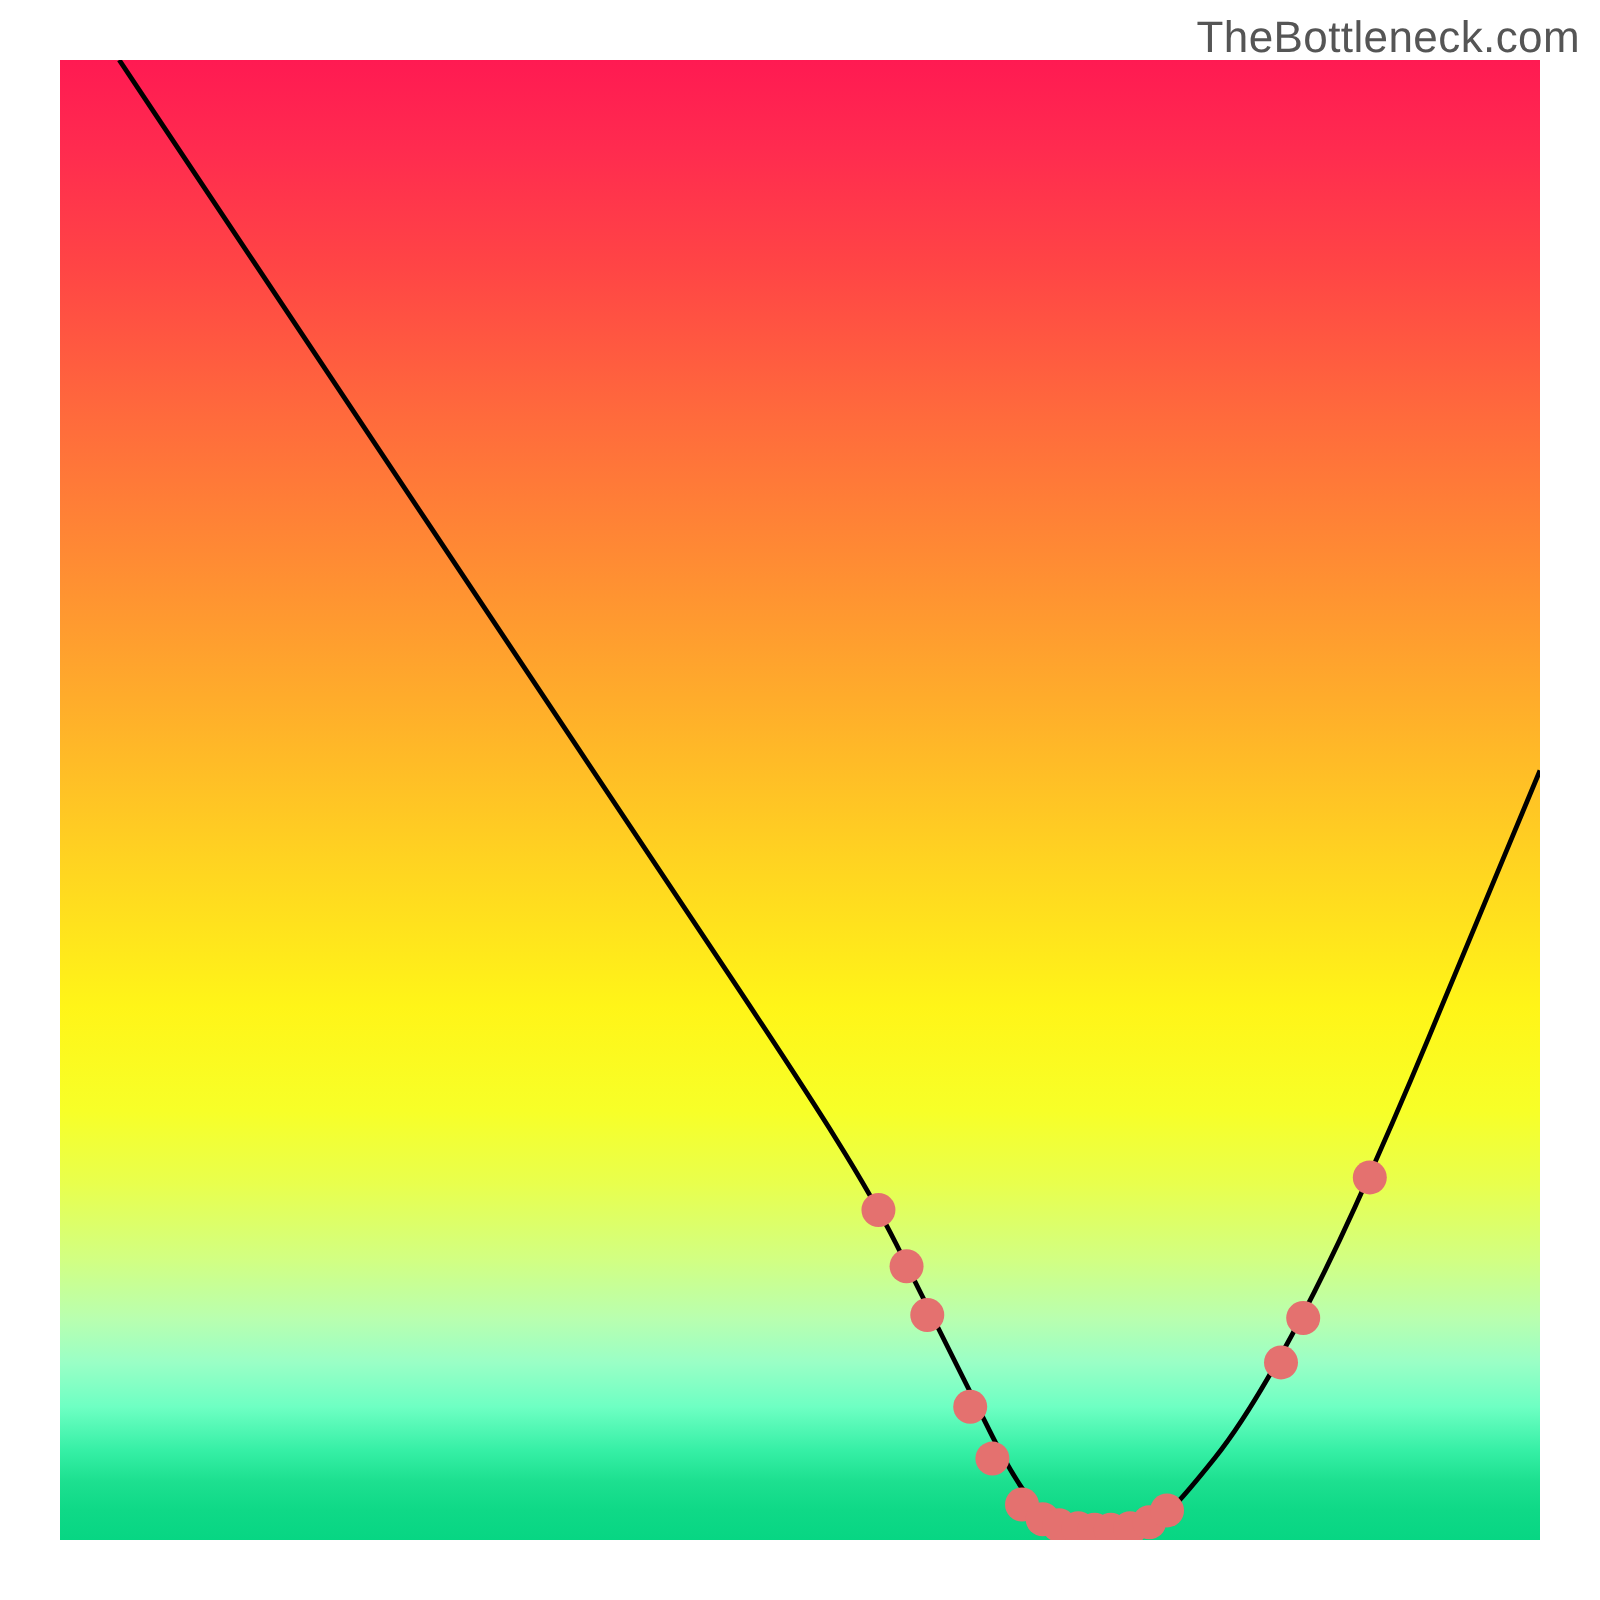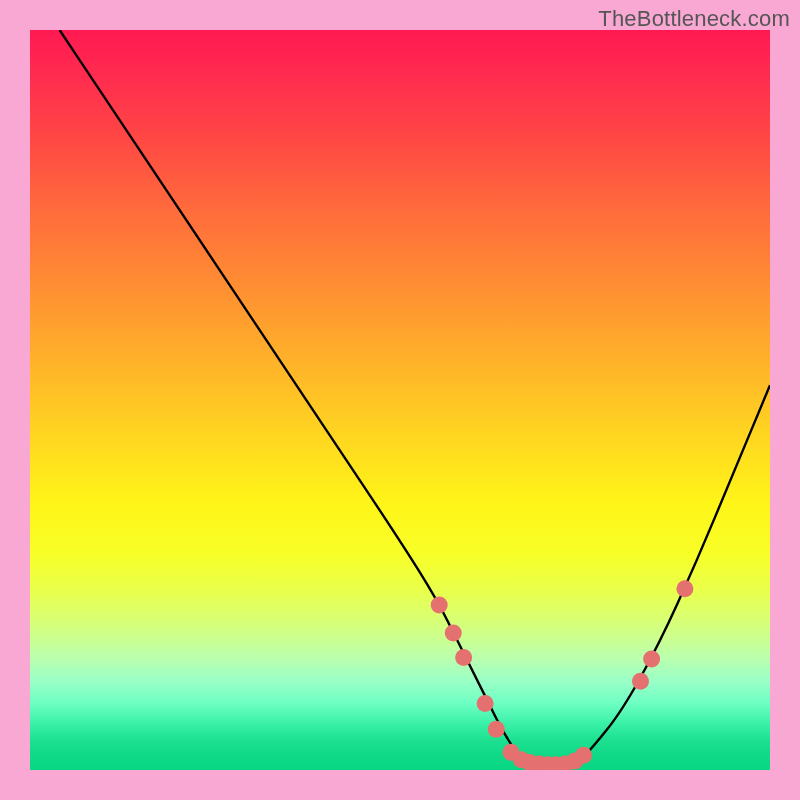--- a/index.html
+++ b/index.html
@@ -1,21 +1,21 @@
 <!DOCTYPE html>
 <html><head>
 <meta charset="utf-8">
 <style>
   * { margin: 0; padding: 0; box-sizing: border-box; }
   html, body { width: 800px; height: 800px; overflow: hidden; background: #000; }
   .frame {
     position: relative;
     width: 800px;
     height: 800px;
-    background: #f9a8d4;
+    background: #ffffff;
     text-align: center;
   }
   .watermark {
     position: absolute;
     top: 6px;
     right: 10px;
     font-family: Arial, Helvetica, sans-serif;
     font-size: 22px;
     color: #555;
     letter-spacing: 0.2px;

